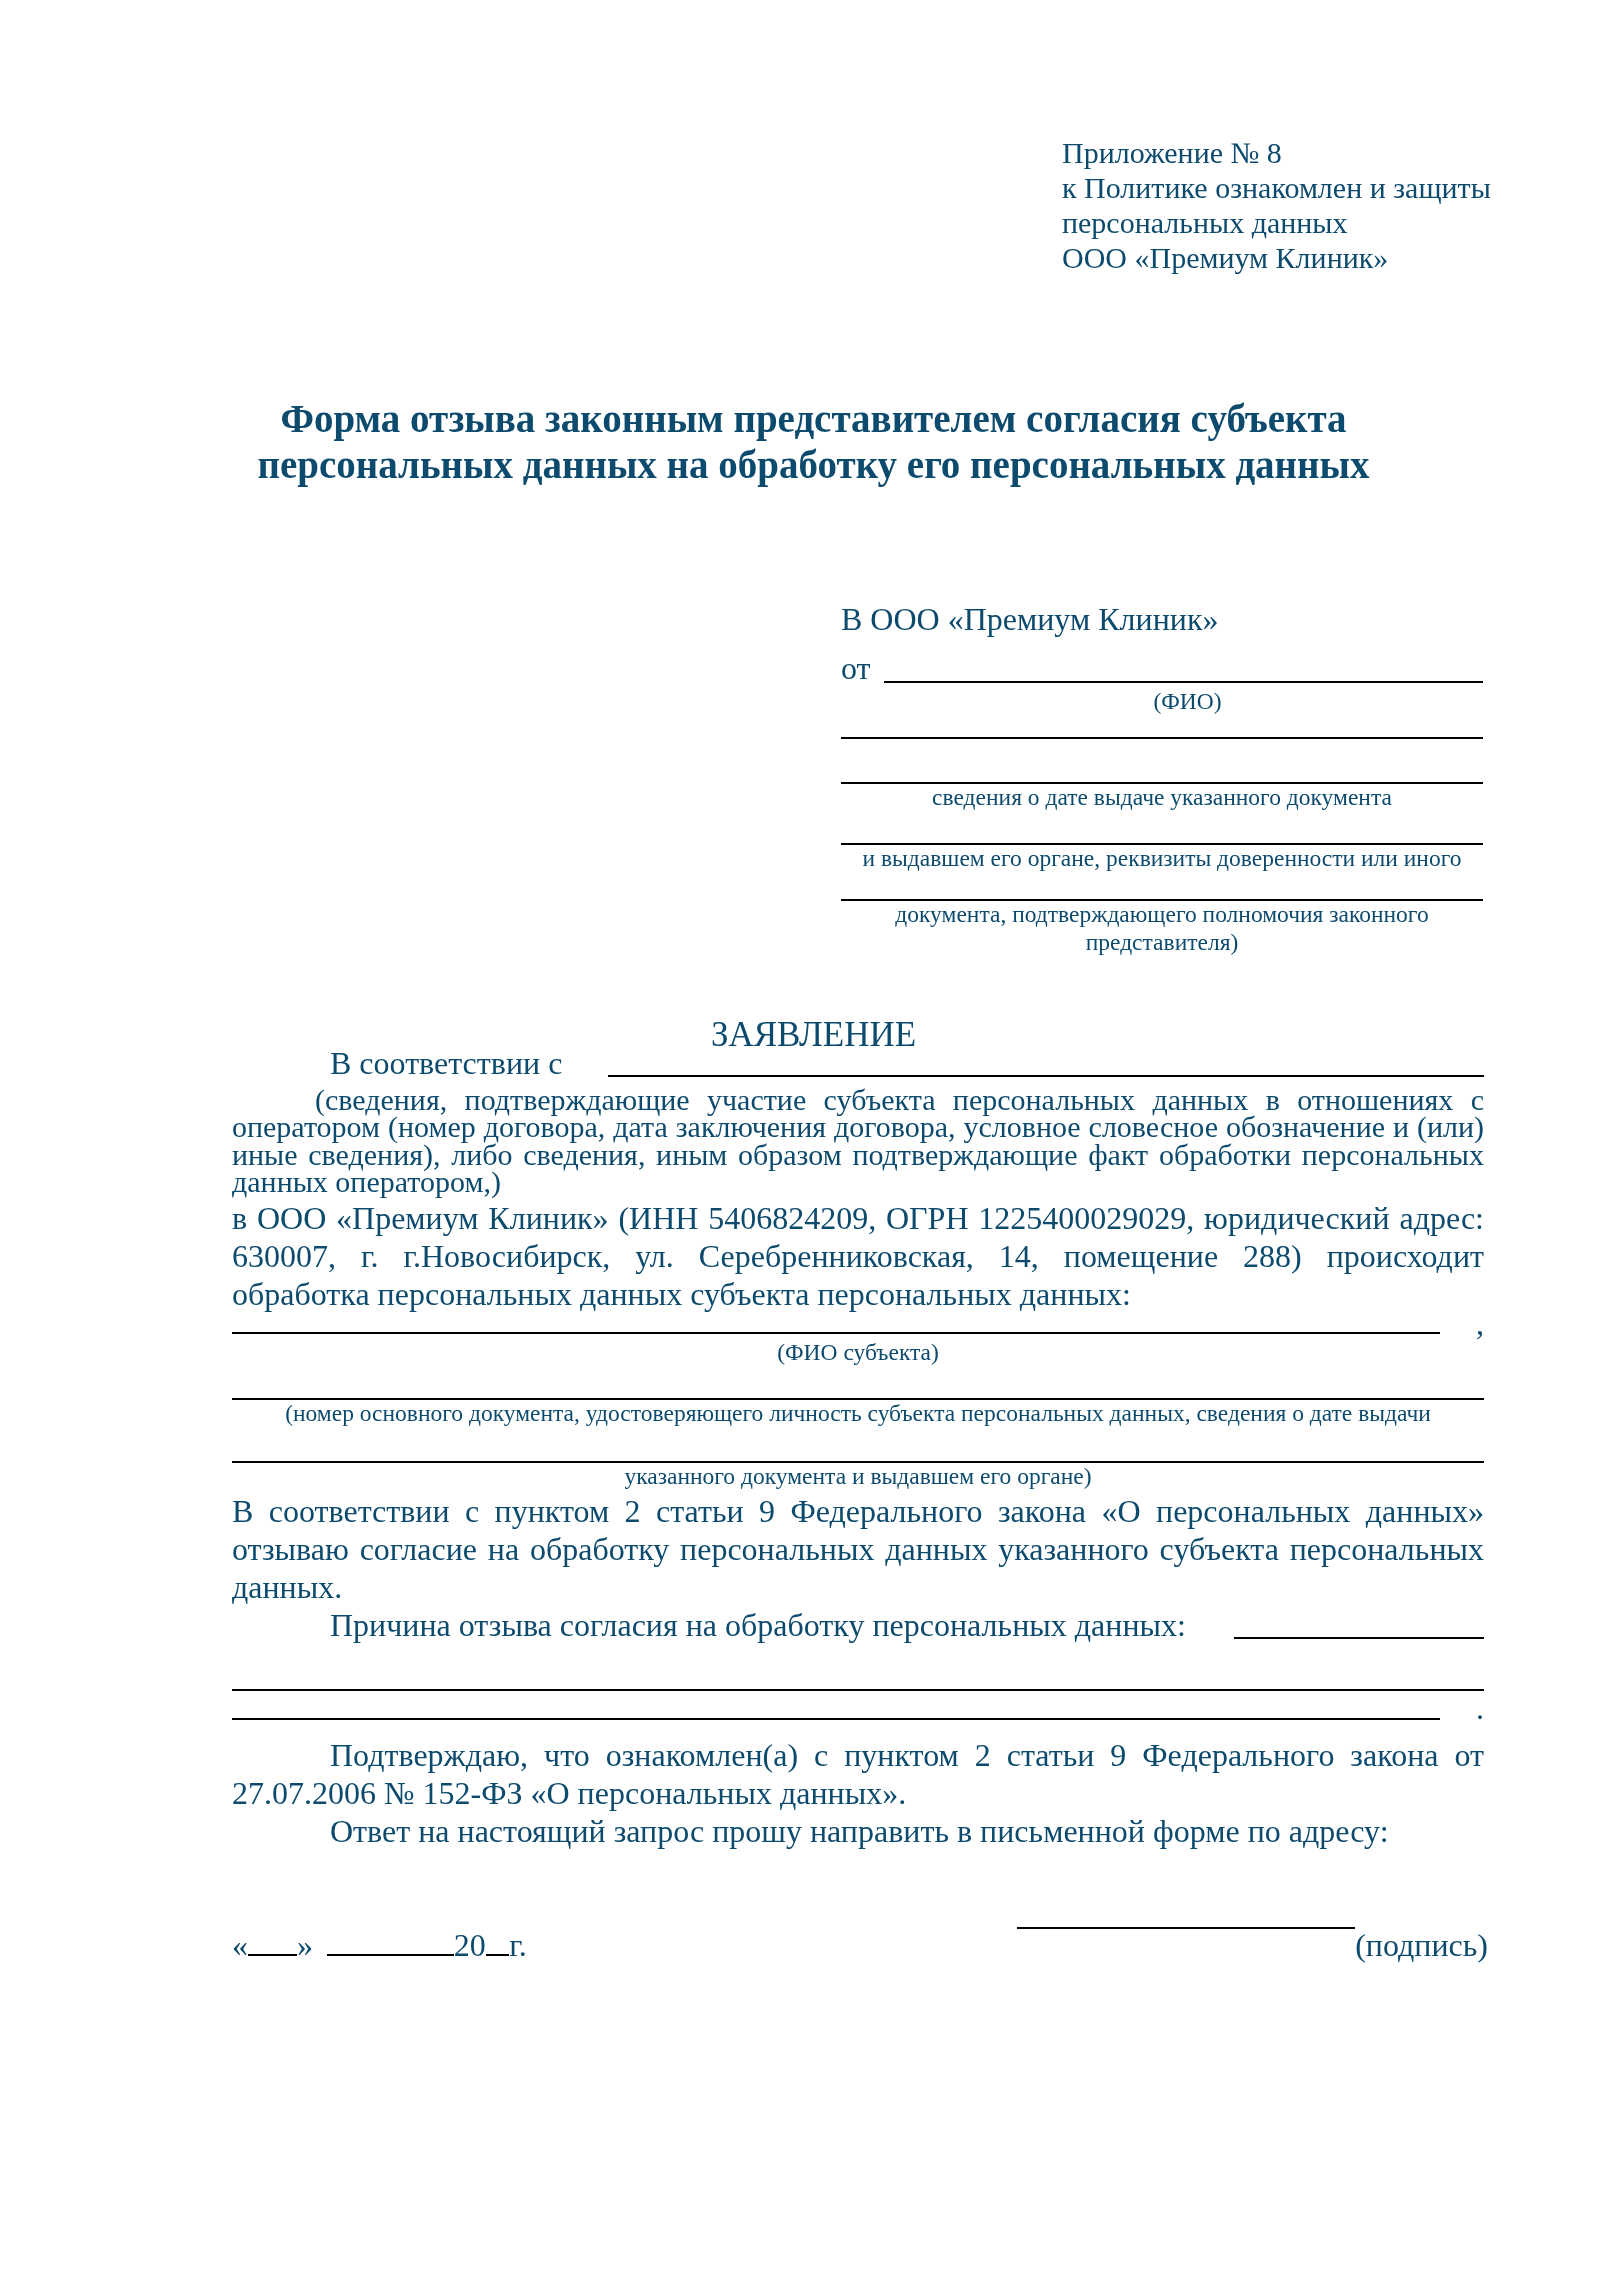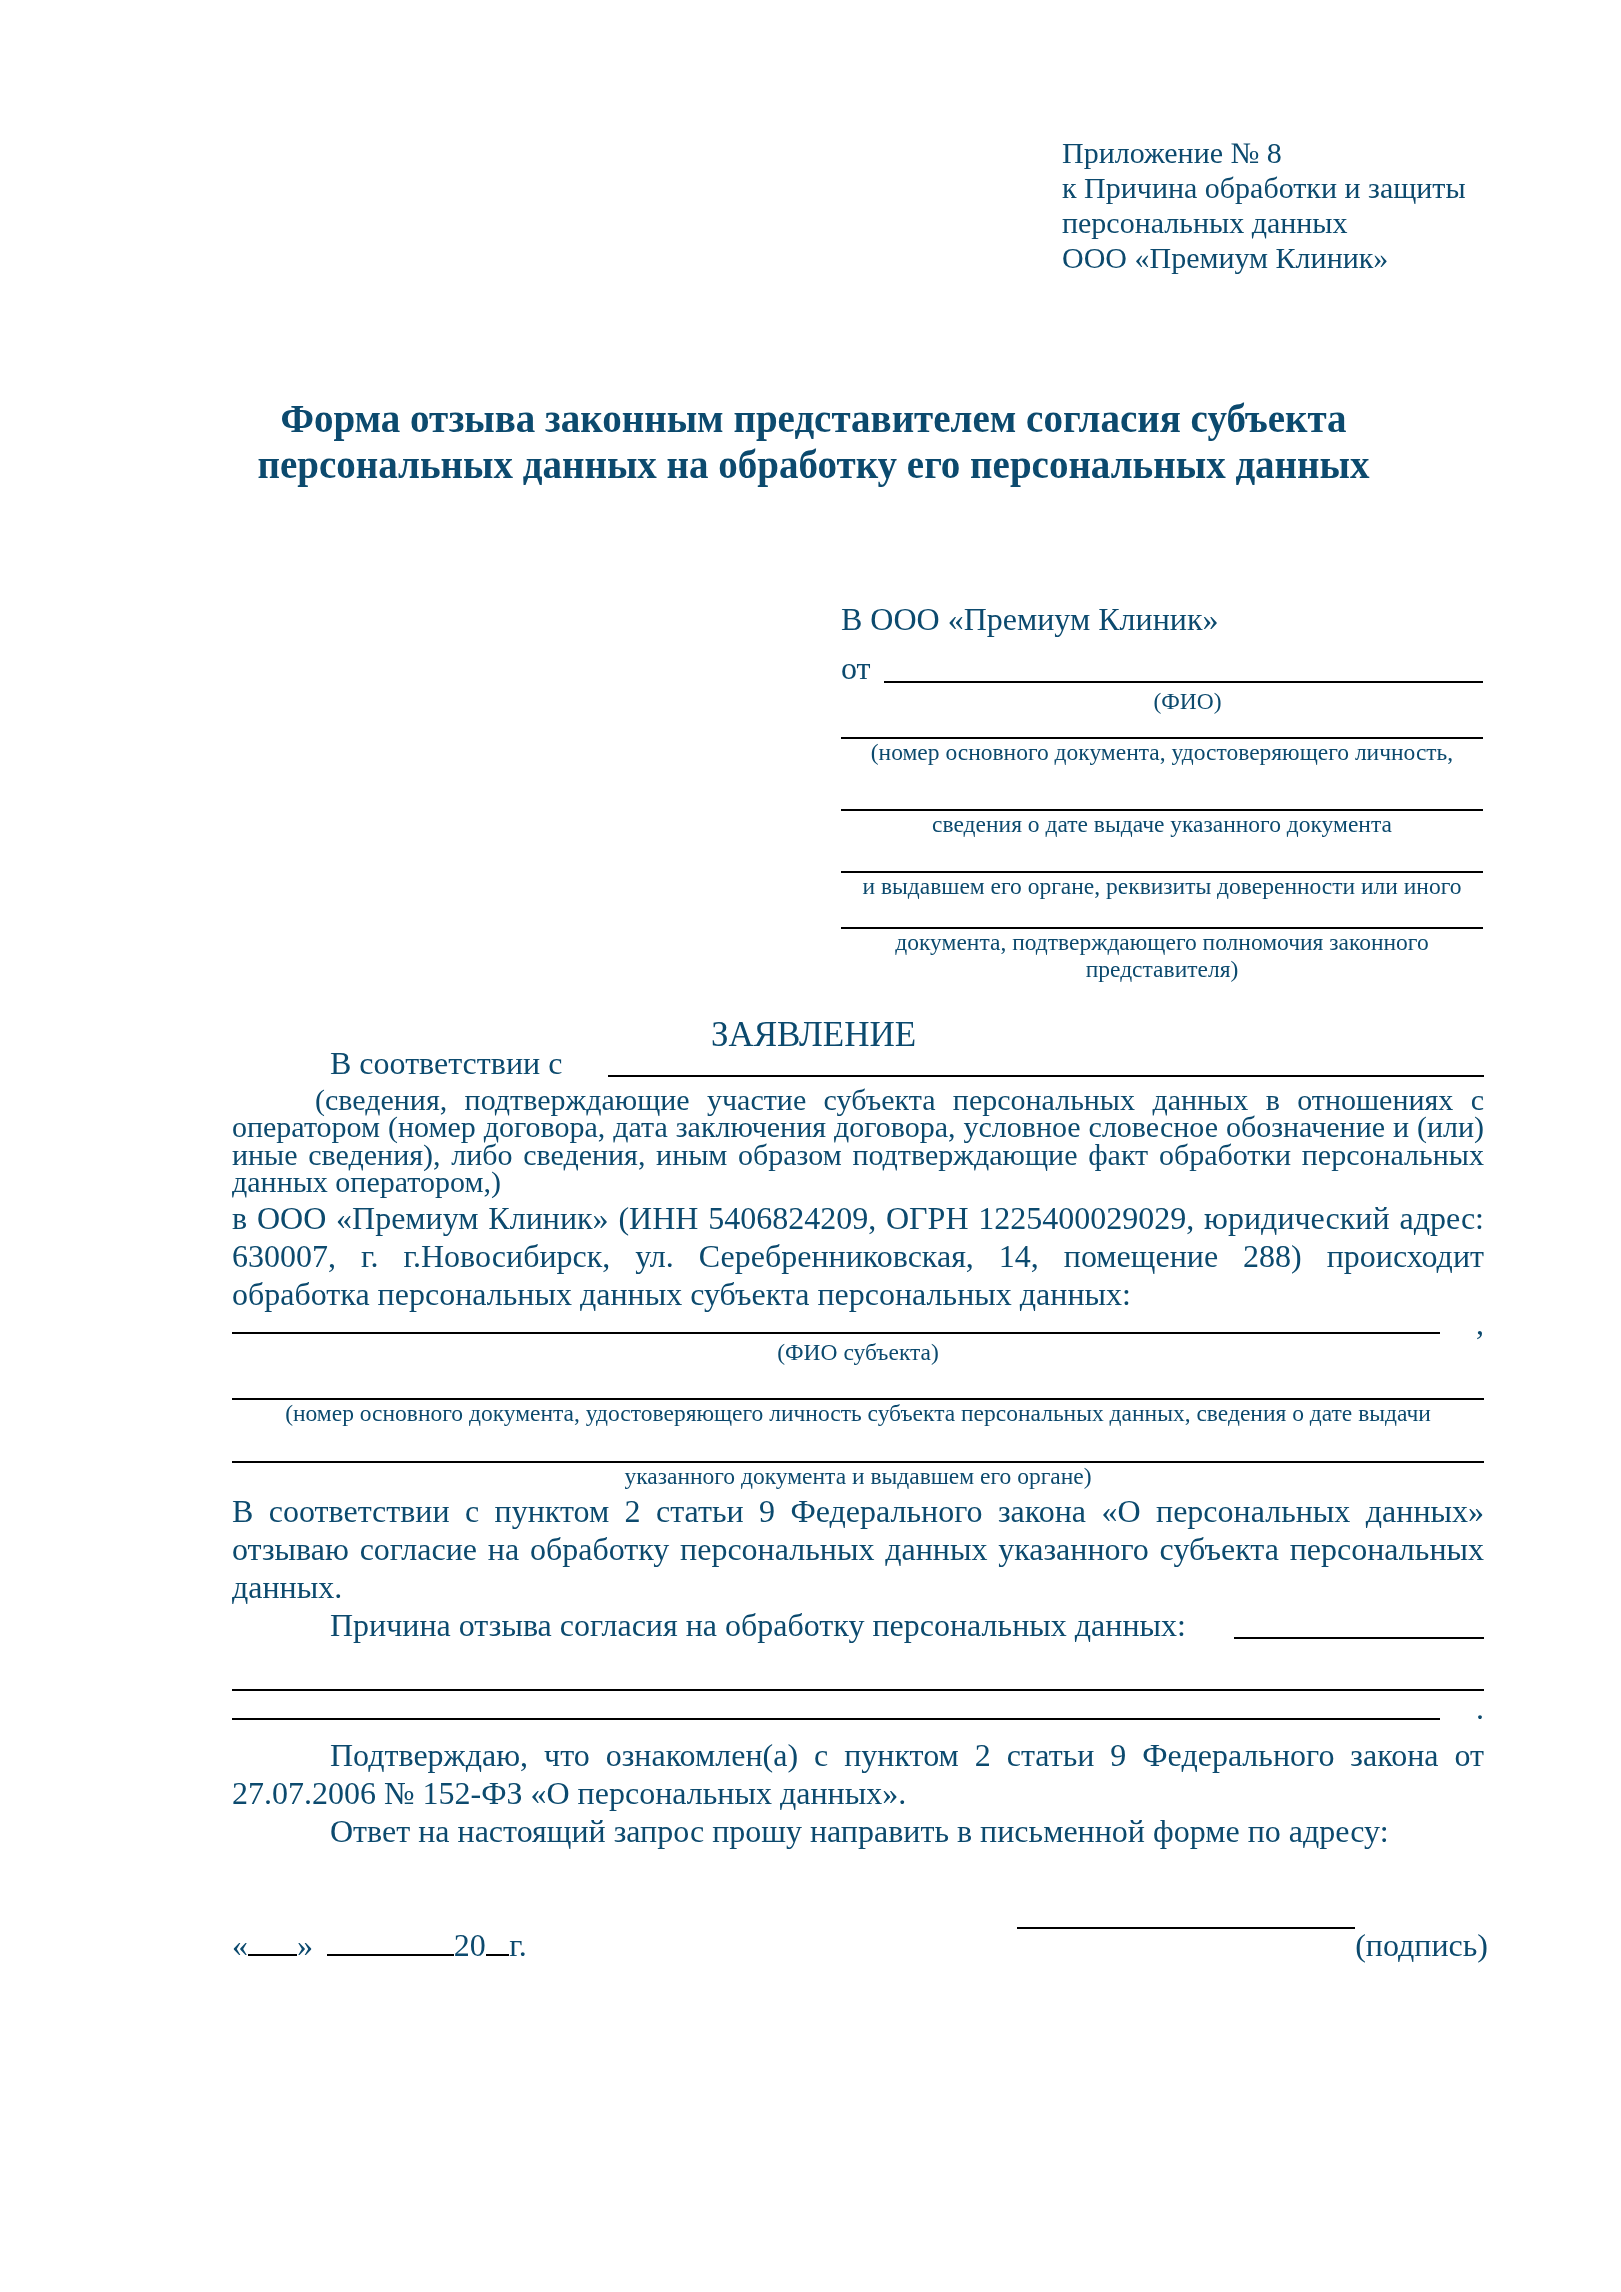--- a/index.html
+++ b/index.html
@@ -79,40 +79,39 @@
   .sig-group{display:flex; align-items:flex-start;}
   .sig-blank{width:338px; border-bottom:2.9px solid #000; height:1px; margin-bottom:5.9px;}
 </style>
 </head>
 <body>
 
 <div class="page">
 
   <div class="appendix">
     <div>Приложение № 8</div>
-    <div>к Причина обработки и защиты</div>
+    <div>к Политике ознакомлен и защиты</div>
     <div>персональных данных</div>
     <div>ООО «Премиум Клиник»</div>
   </div>
 
   <div class="doc-title">
     <div>Форма отзыва законным представителем согласия субъекта</div>
     <div>персональных данных на обработку его персональных данных</div>
   </div>
 
   <div class="addressee">
     <div>В ООО «Премиум Клиник»</div>
     <div class="from-row">
       <span class="lbl">от</span>
       <span class="fill"></span>
     </div>
     <div class="caption fio-cap">(ФИО)</div>
 
     <div class="rule r1"></div>
-    <div class="caption">(номер основного документа, удостоверяющего личность,</div>
 
     <div class="rule r2"></div>
     <div class="caption">сведения о дате выдаче указанного документа</div>
 
     <div class="rule r3"></div>
     <div class="caption">и выдавшем его органе, реквизиты доверенности или иного</div>
 
     <div class="rule r4"></div>
     <div class="caption">документа, подтверждающего полномочия законного представителя)</div>
   </div>

